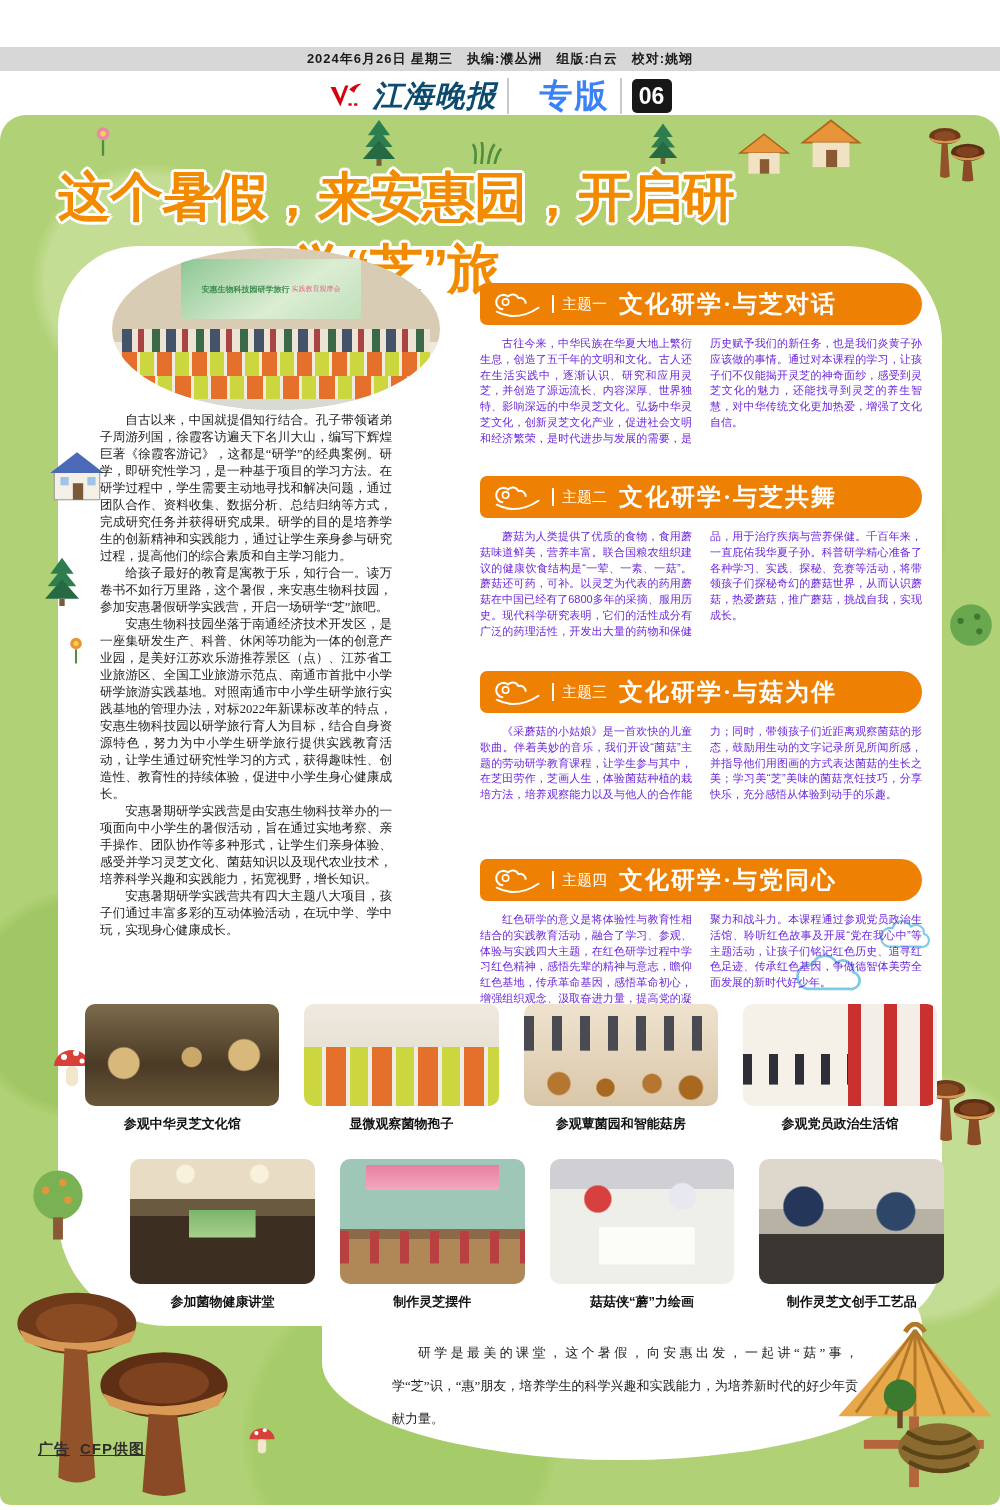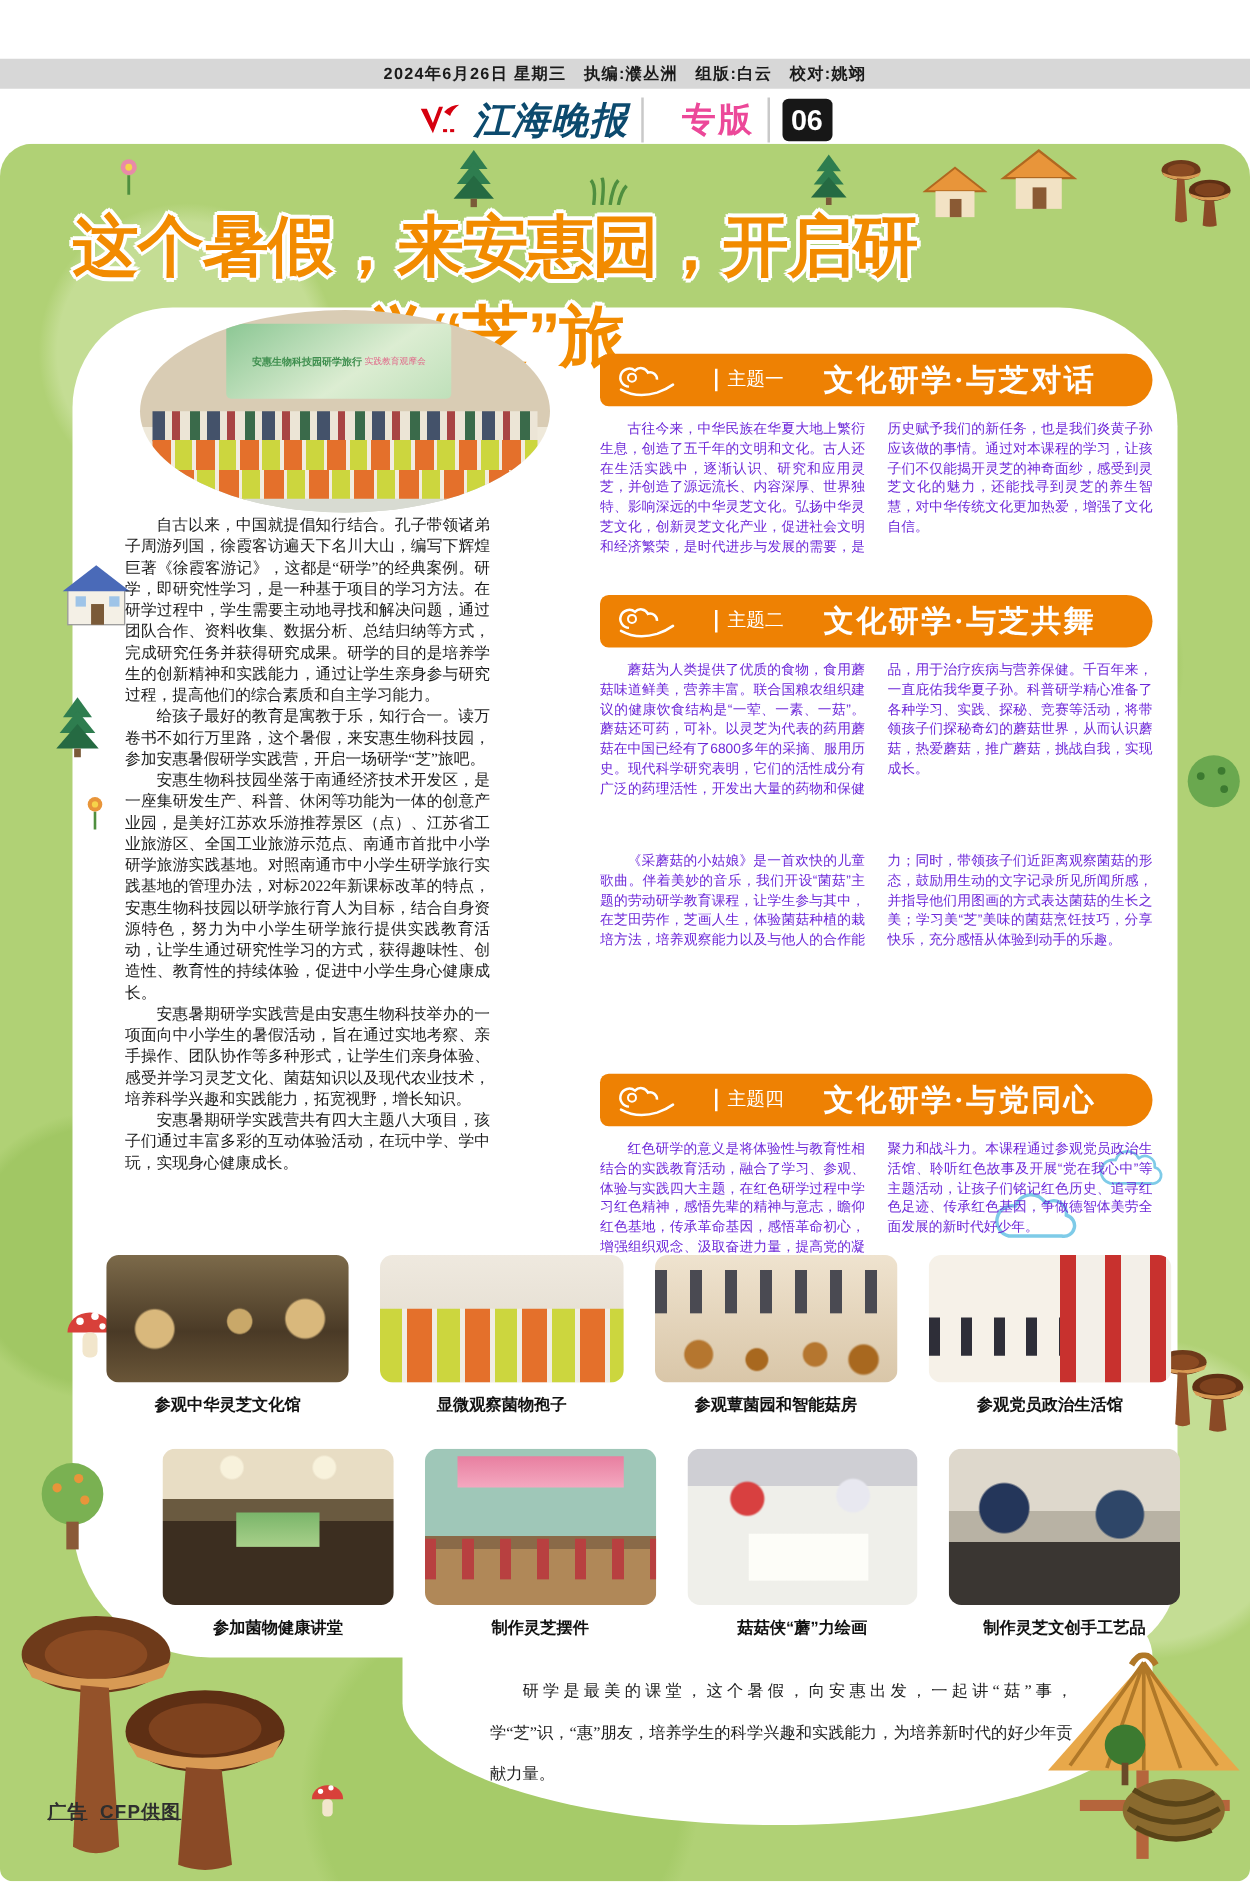--- a/index.html
+++ b/index.html
@@ -8,22 +8,22 @@
 
   
   .dateline-bar{position:absolute;top:47px;left:0;right:0;height:24px;background:#d7d7d7;
     display:flex;align-items:center;justify-content:center;font-size:13px;font-weight:700;
     color:#1a1a1a;letter-spacing:1px;z-index:5;}
   .masthead-row{position:absolute;top:76px;left:0;right:0;height:40px;display:flex;
     align-items:center;justify-content:center;gap:10px;z-index:5;}
   .brand-name{color:#0c4a6e;font-weight:900;font-style:italic;font-size:30px;
     font-family:"Liberation Serif",serif;letter-spacing:1px;}
   .mast-divider{width:2px;height:36px;background:#c9c9c9;}
-  .section-name{font-size:27px;font-weight:900;font-family:"Liberation Serif",serif;
-    color:#ec4899;letter-spacing:2px;margin-left:21px;}
+  .section-name{font-size:33px;font-weight:900;font-family:"Liberation Serif",serif;
+    color:#3b82f6;letter-spacing:2px;margin-left:21px;}
   .page-badge{width:40px;height:34px;background:#171717;border-radius:5px;color:#fff;
     display:flex;align-items:center;justify-content:center;font-size:23px;font-weight:700;}
 
   
   .green-bg{position:absolute;left:0;top:115px;width:1000px;height:1390px;z-index:0;
     border-radius:26px 26px 10px 10px;
     background:
       radial-gradient(circle at 15% 12%, #c4dd94 0 7%, rgba(0,0,0,0) 8%),
       radial-gradient(circle at 82% 30%, #a1c764 0 9%, rgba(0,0,0,0) 10%),
       radial-gradient(circle at 8% 64%, #a1c764 0 8%, rgba(0,0,0,0) 9%),
@@ -60,21 +60,21 @@
   
   .intro-column{position:absolute;left:100px;top:412px;width:292px;z-index:3;
     font-family:"Liberation Serif",serif;font-size:12.6px;line-height:17px;
     text-align:justify;color:#1c1c1c;}
   .intro-column p{margin:0;text-indent:2em;}
 
   
   .theme{position:absolute;left:480px;width:442px;z-index:3;}
   .theme-1{top:283px;} .theme-2{top:476px;} .theme-3{top:671px;} .theme-4{top:859px;}
   .theme-banner{height:42px;background:#ee8103;border-radius:8px 24px 24px 8px;display:flex;
-    align-items:center;color:#fff;padding:0 10px 0 12px;box-sizing:border-box;gap:20px;}
+    align-items:center;color:#fff;padding:0 10px 0 12px;box-sizing:border-box;}
   .cloud-icon{flex:0 0 auto;margin-right:12px;}
   .theme-tag{font-size:15px;border-left:2px solid #fff;padding-left:8px;line-height:18px;
     white-space:nowrap;}
   .theme-title{font-size:24px;font-weight:900;margin-left:12px;letter-spacing:2px;
     font-family:"Liberation Serif",serif;white-space:nowrap;}
   .theme-body{margin-top:11px;column-count:2;column-gap:18px;text-align:justify;
     font-size:11px;line-height:15.8px;color:#6d28d9;}
   .theme-body p{margin:0;text-indent:2em;}
 
   
@@ -331,20 +331,29 @@
       </svg>
       <span class="theme-tag">主题二</span>
       <span class="theme-title">文化研学·与芝共舞</span>
     </div>
     <div class="theme-body">
       <p>蘑菇为人类提供了优质的食物，食用蘑菇味道鲜美，营养丰富。联合国粮农组织建议的健康饮食结构是“一荤、一素、一菇”。蘑菇还可药，可补。以灵芝为代表的药用蘑菇在中国已经有了6800多年的采摘、服用历史。现代科学研究表明，它们的活性成分有广泛的药理活性，开发出大量的药物和保健品，用于治疗疾病与营养保健。千百年来，一直庇佑我华夏子孙。科普研学精心准备了各种学习、实践、探秘、竞赛等活动，将带领孩子们探秘奇幻的蘑菇世界，从而认识蘑菇，热爱蘑菇，推广蘑菇，挑战自我，实现成长。</p>
     </div>
   </section>
 
   <section class="theme theme-3">
+    <div class="theme-banner">
+      <svg class="cloud-icon" viewBox="0 0 60 36" width="48" height="29">
+        <path d="M14 24 a9 9 0 1 1 6 -16 a8 8 0 0 1 13 2 a7 7 0 0 1 9 7" fill="none" stroke="#fff" stroke-width="2.5"></path>
+        <circle cx="17" cy="15" r="4" fill="none" stroke="#fff" stroke-width="2"></circle>
+        <path d="M6 27 q16 9 36 3 q9 -3 16 -8" fill="none" stroke="#fff" stroke-width="2.5" stroke-linecap="round"></path>
+      </svg>
+      <span class="theme-tag">主题三</span>
+      <span class="theme-title">文化研学·与菇为伴</span>
+    </div>
     <div class="theme-body">
       <p>《采蘑菇的小姑娘》是一首欢快的儿童歌曲。伴着美妙的音乐，我们开设“菌菇”主题的劳动研学教育课程，让学生参与其中，在芝田劳作，芝画人生，体验菌菇种植的栽培方法，培养观察能力以及与他人的合作能力；同时，带领孩子们近距离观察菌菇的形态，鼓励用生动的文字记录所见所闻所感，并指导他们用图画的方式表达菌菇的生长之美；学习美“芝”美味的菌菇烹饪技巧，分享快乐，充分感悟从体验到动手的乐趣。</p>
     </div>
   </section>
 
   <section class="theme theme-4">
     <div class="theme-banner">
       <svg class="cloud-icon" viewBox="0 0 60 36" width="48" height="29">
         <path d="M14 24 a9 9 0 1 1 6 -16 a8 8 0 0 1 13 2 a7 7 0 0 1 9 7" fill="none" stroke="#fff" stroke-width="2.5"></path>
         <circle cx="17" cy="15" r="4" fill="none" stroke="#fff" stroke-width="2"></circle>

